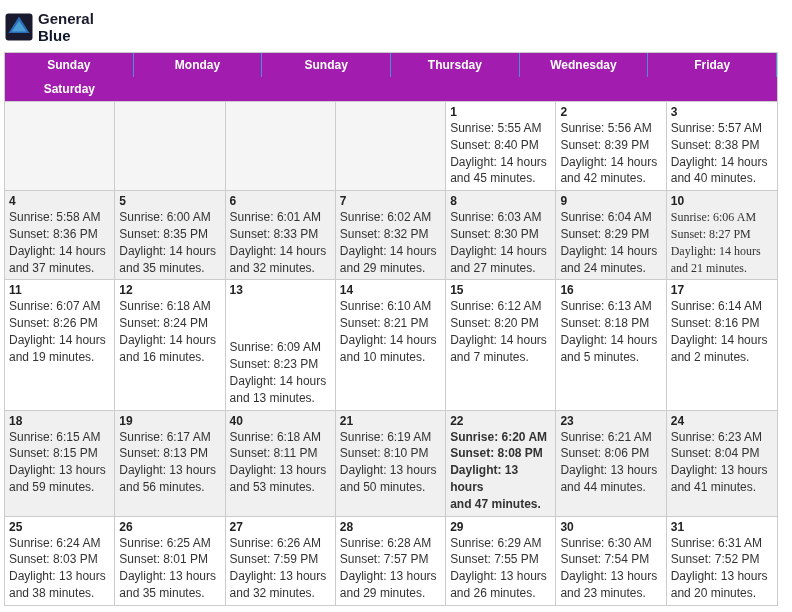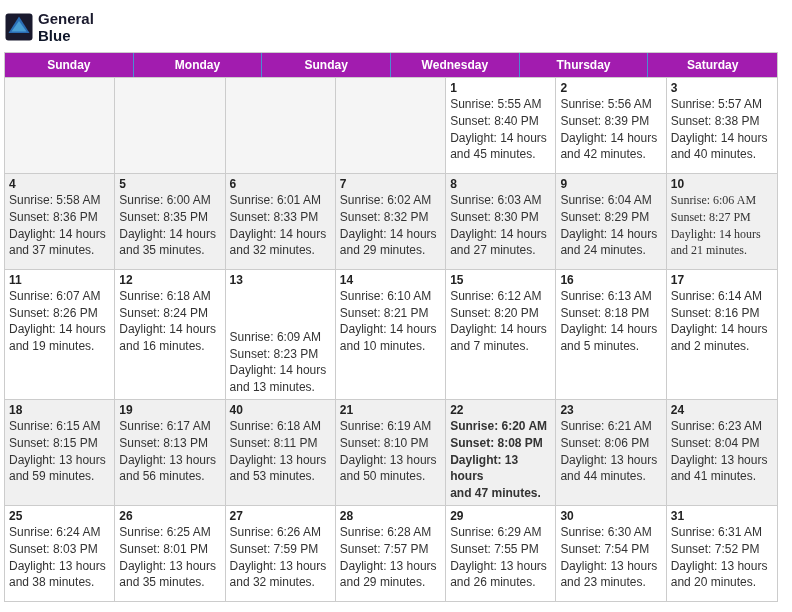--- a/index.html
+++ b/index.html
@@ -121,22 +121,23 @@
       <div class="main-title"></div>
       <div class="subtitle"></div>
     </div>
   </div>
 
   <div class="calendar">
     <div class="calendar-header">
     <div class="cal-header-cell">Sunday</div>
         <div class="cal-header-cell">Monday</div>
         <div class="cal-header-cell">Sunday</div>
+        <div class="cal-header-cell">Thursday</div>
         <div class="cal-header-cell">Wednesday</div>
-        <div class="cal-header-cell">Thursday</div>
+        <div class="cal-header-cell">Friday</div>
         <div class="cal-header-cell">Saturday</div>
       </div>
     <div class="calendar-body">
     <div class="cal-row">
           <div class="cal-cell empty"></div>
           <div class="cal-cell empty"></div>
           <div class="cal-cell empty"></div>
           <div class="cal-cell empty"></div>
           <div class="cal-cell">
             <span class="day-num">1</span>

